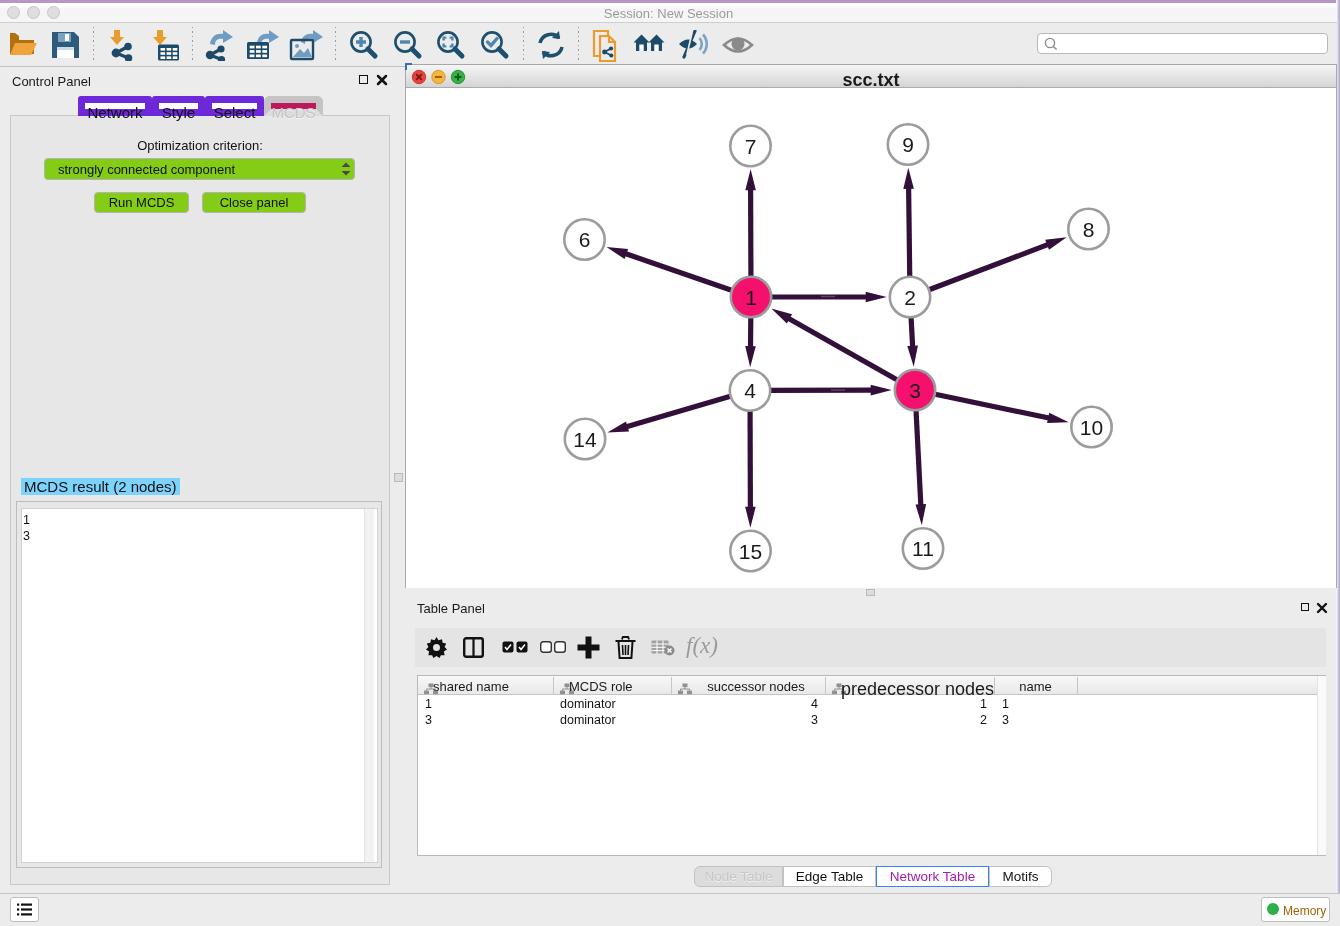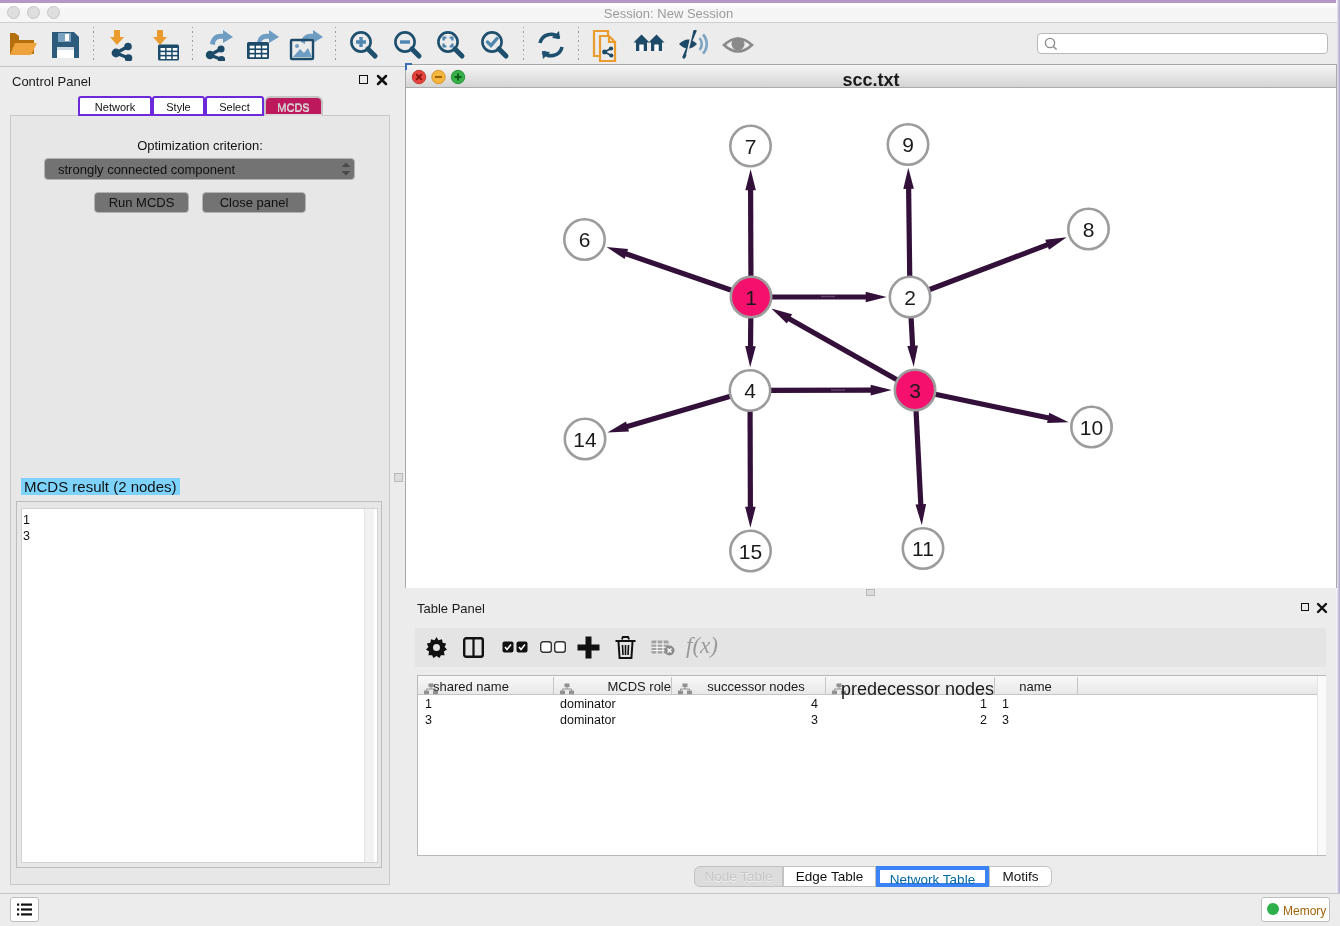--- a/index.html
+++ b/index.html
@@ -1,20 +1,20 @@
 <!DOCTYPE html>
 <html><head><meta charset="utf-8"><style>
 *{margin:0;padding:0;box-sizing:border-box}
 html,body{width:1340px;height:926px;overflow:hidden}
 body{font-family:"Liberation Sans",sans-serif;background:#ececec;position:relative}
 .abs{position:absolute}
 .ic{position:absolute;top:30px}
 .sep{position:absolute;top:27px;width:1px;height:36px;background-image:repeating-linear-gradient(to bottom,#9a9a9a 0 1.5px,transparent 1.5px 4.5px)}
-.tab{position:absolute;top:96px;height:20px;background:#fff;border:2px solid #6d28d9;color:#111;font-size:11px;text-align:center;line-height:19px;border-radius:3px 3px 0 0}
-.btn{position:absolute;background:#737373;border:1px solid #b3b3b3;border-radius:4px;font-size:13px;color:#111;text-align:center}
+.tab{position:absolute;top:96px;height:20px;background:#fff;border:7px solid #6d28d9;color:#111;font-size:15px;text-align:center;line-height:19px;border-radius:3px 3px 0 0}
+.btn{position:absolute;background:#84cc16;border:1px solid #b3b3b3;border-radius:4px;font-size:13px;color:#111;text-align:center}
 </style></head><body>
 
 <div class="abs" style="left:0;top:0;width:1340px;height:3px;background:#b697c6"></div>
 <div class="abs" style="left:1336px;top:0;width:4px;height:926px;background:linear-gradient(to right,#ffffff,#a9a0cb)"></div>
 <div class="abs" style="left:0;top:3px;width:1337px;height:20px;background:linear-gradient(#ffffff 0,#ffffff 2px,#f5f5f5 6px,#f6f6f6);border-bottom:1px solid #cfcfcf"></div>
 <div class="abs" style="left:7px;top:6px;width:13px;height:13px;border-radius:50%;background:#dedede;border:1px solid #c6c6c6"></div>
 <div class="abs" style="left:27px;top:6px;width:13px;height:13px;border-radius:50%;background:#dedede;border:1px solid #c6c6c6"></div>
 <div class="abs" style="left:47px;top:6px;width:13px;height:13px;border-radius:50%;background:#dedede;border:1px solid #c6c6c6"></div>
 <div class="abs" style="left:0;top:6px;width:1337px;text-align:center;font-size:13px;color:#9b9b9b">Session: New Session</div>
 
@@ -305,21 +305,21 @@
     </svg></div>
 <div class="abs" style="left:433px;top:679px;width:120px;font-size:13px;color:#1a1a1a;white-space:nowrap">shared name</div>
 <div class="abs" style="left:560px;top:680px"><svg width="14" height="12" viewBox="0 0 14 12" style="vertical-align:-1px">
       <g fill="#909090">
         <rect x="4.5" y="0.5" width="5" height="3.6"></rect>
         <rect x="0" y="7.6" width="5" height="3.6"></rect>
         <rect x="9" y="7.6" width="5" height="3.6"></rect>
         <path d="M7 4 L7 6 M2.5 7.8 L2.5 6 L11.5 6 L11.5 7.8" stroke="#909090" fill="none" stroke-width="1"></path>
       </g>
     </svg></div>
-<div class="abs" style="left:569px;top:679px;width:102px;text-align:right;font-size:13px;color:#1a1a1a;white-space:nowrap">MCDS role</div>
+<div class="abs" style="left:569px;top:679px;width:102px;text-align:left;font-size:13px;color:#1a1a1a;white-space:nowrap">MCDS role</div>
 <div class="abs" style="left:678px;top:680px"><svg width="14" height="12" viewBox="0 0 14 12" style="vertical-align:-1px">
       <g fill="#909090">
         <rect x="4.5" y="0.5" width="5" height="3.6"></rect>
         <rect x="0" y="7.6" width="5" height="3.6"></rect>
         <rect x="9" y="7.6" width="5" height="3.6"></rect>
         <path d="M7 4 L7 6 M2.5 7.8 L2.5 6 L11.5 6 L11.5 7.8" stroke="#909090" fill="none" stroke-width="1"></path>
       </g>
     </svg></div>
 <div class="abs" style="left:687px;top:679px;width:138px;text-align:center;font-size:13px;color:#1a1a1a;white-space:nowrap">successor nodes</div>
 <div class="abs" style="left:832px;top:680px"><svg width="14" height="12" viewBox="0 0 14 12" style="vertical-align:-1px">
@@ -344,21 +344,21 @@
 <div class="abs" style="left:870px;top:697px;width:117px;text-align:right;font-size:12.5px;color:#111">1</div>
 <div class="abs" style="left:1002px;top:697px;font-size:12.5px;color:#111">1</div>
 <div class="abs" style="left:425px;top:713px;font-size:12.5px;color:#111">3</div>
 <div class="abs" style="left:560px;top:713px;font-size:12.5px;color:#111">dominator</div>
 <div class="abs" style="left:700px;top:713px;width:118px;text-align:right;font-size:12.5px;color:#111">3</div>
 <div class="abs" style="left:870px;top:713px;width:117px;text-align:right;font-size:12.5px;color:#111">2</div>
 <div class="abs" style="left:1002px;top:713px;font-size:12.5px;color:#111">3</div>
 
 <div class="abs" style="left:694px;top:866px;width:89px;height:21px;background:#dcdcdc;border:1px solid #c2c2c2;border-radius:6px 0 0 6px;color:#c6c6c6;text-shadow:0 1px 0 #f2f2f2;font-size:13.5px;text-align:center;line-height:20px">Node Table</div>
 <div class="abs" style="left:783px;top:866px;width:93px;height:21px;background:#fff;border:1px solid #c2c2c2;font-size:13.5px;color:#111;text-align:center;line-height:20px">Edge Table</div>
-<div class="abs" style="left:876px;top:866px;width:113px;height:21px;background:#fff;border:4px solid #3b82f6;font-size:13.5px;color:#0369a1;text-align:center;line-height:20px">Network Table</div>
+<div class="abs" style="left:876px;top:866px;width:113px;height:21px;background:#fff;border:1px solid #3b82f6;font-size:13.5px;color:#a21caf;text-align:center;line-height:20px">Network Table</div>
 <div class="abs" style="left:989px;top:866px;width:63px;height:21px;background:#fff;border:1px solid #c2c2c2;border-radius:0 6px 6px 0;font-size:13.5px;color:#111;text-align:center;line-height:20px">Motifs</div>
 
 <div class="abs" style="left:0;top:893px;width:1340px;height:33px;background:#ececec;border-top:1px solid #c6c6c6"></div>
 <div class="abs" style="left:10px;top:897px;width:29px;height:25px;background:#fff;border:1px solid #bdbdbd;border-radius:3px"></div>
 <svg class="abs" style="left:17px;top:903px" width="15" height="13" viewBox="0 0 15 13">
     <g fill="#111">
       <rect x="0" y="0.5" width="2.2" height="2.2"></rect>
       <rect x="4" y="0.5" width="11" height="2.2"></rect>
       <rect x="0" y="5.4" width="2.2" height="2.2"></rect>
       <rect x="4" y="5.4" width="11" height="2.2"></rect>

